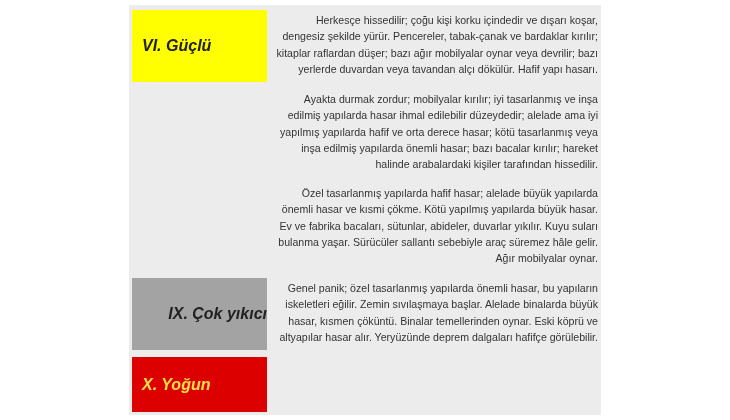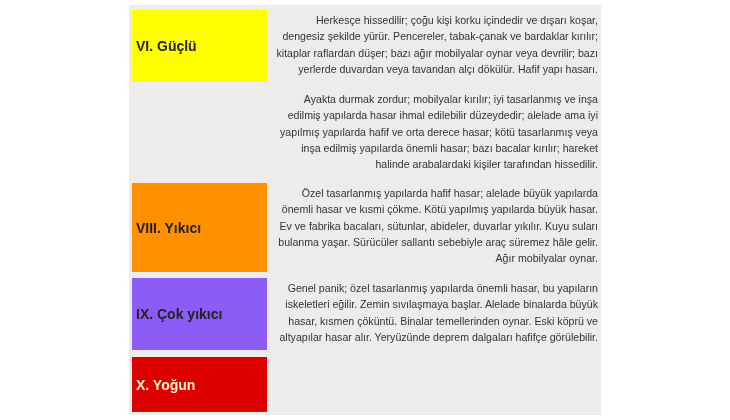--- a/index.html
+++ b/index.html
@@ -25,25 +25,26 @@
     }
     .label-cell {
       position: absolute;
       left: 0;
       top: 0;
       width: 135px;
       height: 100%;
       display: flex;
       align-items: center;
       box-sizing: border-box;
-      padding-left: 4px;
+      padding-left: 10px;
       font-family: "Liberation Sans", sans-serif;
       font-weight: bold;
-      font-size: 14px;
+      font-size: 16px;
       color: #222222;
+      font-style: italic;
     }
     .desc-cell {
       position: absolute;
       left: 144px;
       top: 0;
       width: 322px;
       height: 100%;
       box-sizing: border-box;
       padding-top: 2px;
       font-family: "Liberation Sans", sans-serif;
@@ -63,32 +64,29 @@
       <span>VI. Güçlü</span>
     </div>
     <div class="desc-cell">Herkesçe hissedilir; çoğu kişi korku içindedir ve dışarı koşar, dengesiz şekilde yürür. Pencereler, tabak-çanak ve bardaklar kırılır; kitaplar raflardan düşer; bazı ağır mobilyalar oynar veya devrilir; bazı yerlerde duvardan veya tavandan alçı dökülür. Hafif yapı hasarı.</div>
   </div>
 
   <div class="row" style="top:84px;height:88px;">
     <div class="desc-cell">Ayakta durmak zordur; mobilyalar kırılır; iyi tasarlanmış ve inşa edilmiş yapılarda hasar ihmal edilebilir düzeydedir; alelade ama iyi yapılmış yapılarda hafif ve orta derece hasar; kötü tasarlanmış veya inşa edilmiş yapılarda önemli hasar; bazı bacalar kırılır; hareket halinde arabalardaki kişiler tarafından hissedilir.</div>
   </div>
 
   <div class="row" style="top:178px;height:89px;">
-    <div class="label-cell" style="background:#ff9100;">
-      <span>VIII. Yıkıcı</span>
-    </div>
     <div class="desc-cell">Özel tasarlanmış yapılarda hafif hasar; alelade büyük yapılarda önemli hasar ve kısmi çökme. Kötü yapılmış yapılarda büyük hasar. Ev ve fabrika bacaları, sütunlar, abideler, duvarlar yıkılır. Kuyu suları bulanma yaşar. Sürücüler sallantı sebebiyle araç süremez hâle gelir. Ağır mobilyalar oynar.</div>
   </div>
 
   <div class="row" style="top:273px;height:72px;">
-    <div class="label-cell" style="background:#8b5cf6;">
+    <div class="label-cell" style="background:#a3a3a3;justify-content:flex-end;">
       <span>IX. Çok yıkıcı</span>
     </div>
     <div class="desc-cell">Genel panik; özel tasarlanmış yapılarda önemli hasar, bu yapıların iskeletleri eğilir. Zemin sıvılaşmaya başlar. Alelade binalarda büyük hasar, kısmen çöküntü. Binalar temellerinden oynar. Eski köprü ve altyapılar hasar alır. Yeryüzünde deprem dalgaları hafifçe görülebilir.</div>
   </div>
 
   <div class="row" style="top:352px;height:55px;">
-    <div class="label-cell" style="background:#dd0000;color:#fef9c3;">
+    <div class="label-cell" style="background:#dd0000;color:#fde047;">
       <span>X. Yoğun</span>
     </div>
   </div>
 
 </div>
 
 </body></html>

